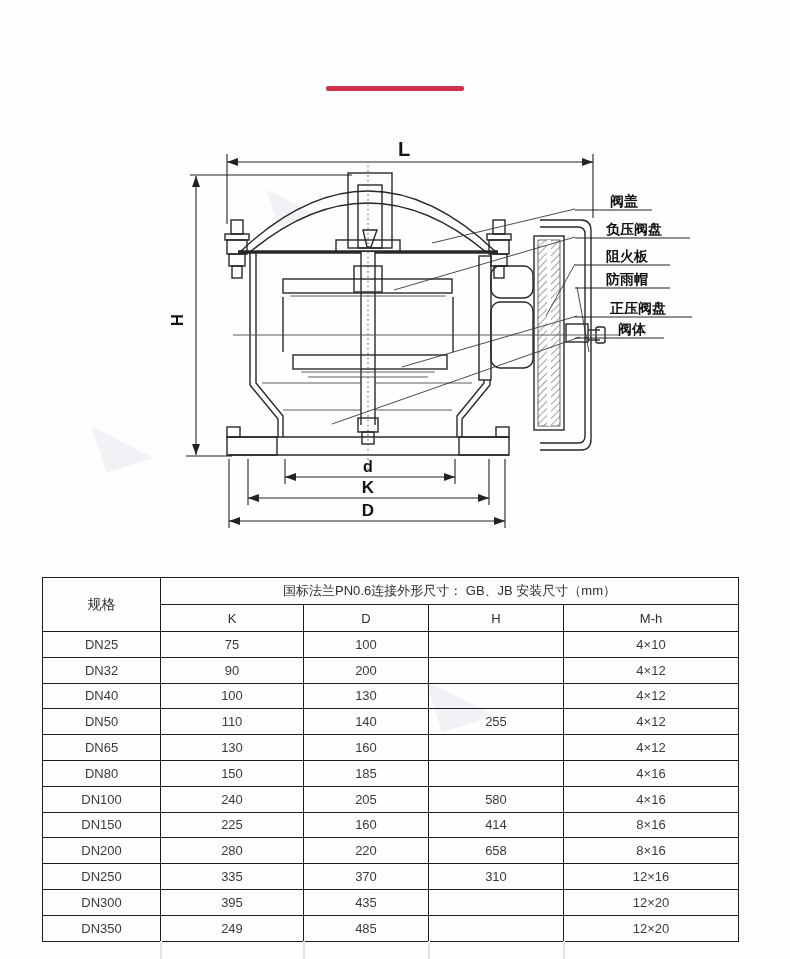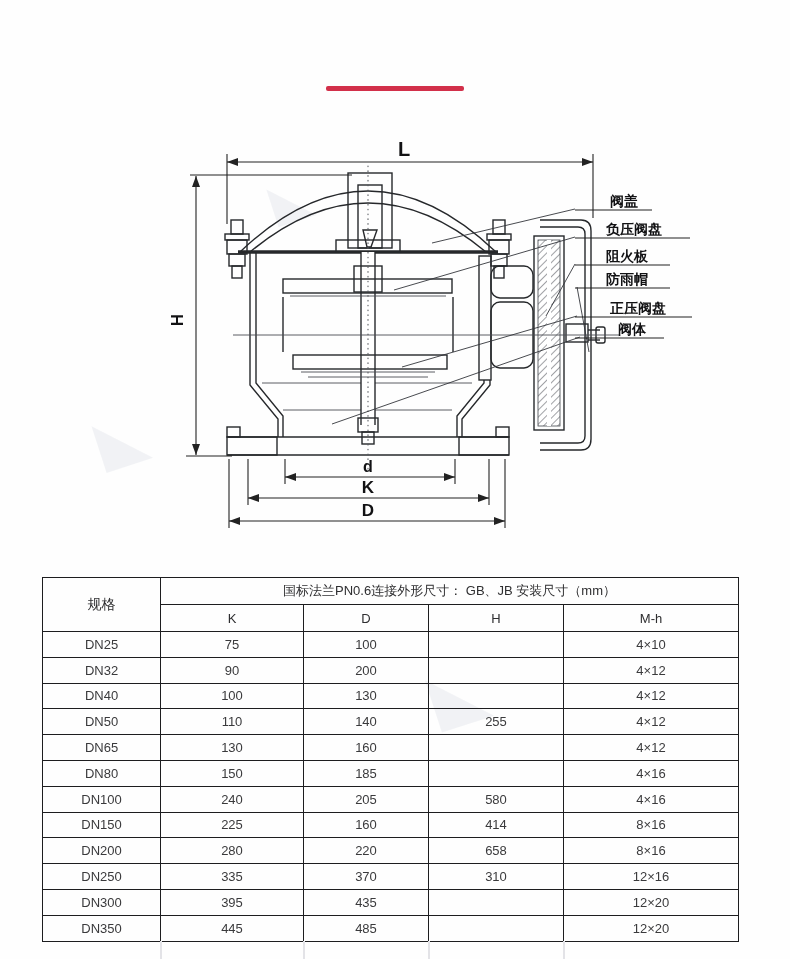--- a/index.html
+++ b/index.html
@@ -294,21 +294,21 @@
         </tr>
         <tr>
           <td>DN300</td>
           <td>395</td>
           <td>435</td>
           <td></td>
           <td>12×20</td>
         </tr>
         <tr>
           <td>DN350</td>
-          <td>445</td>
+          <td>249</td>
           <td>485</td>
           <td></td>
           <td>12×20</td>
         </tr>
       </tbody>
   </table>
 
   <div class="stub" style="left:160px;"></div>
   <div class="stub" style="left:303px;"></div>
   <div class="stub" style="left:428px;"></div>

